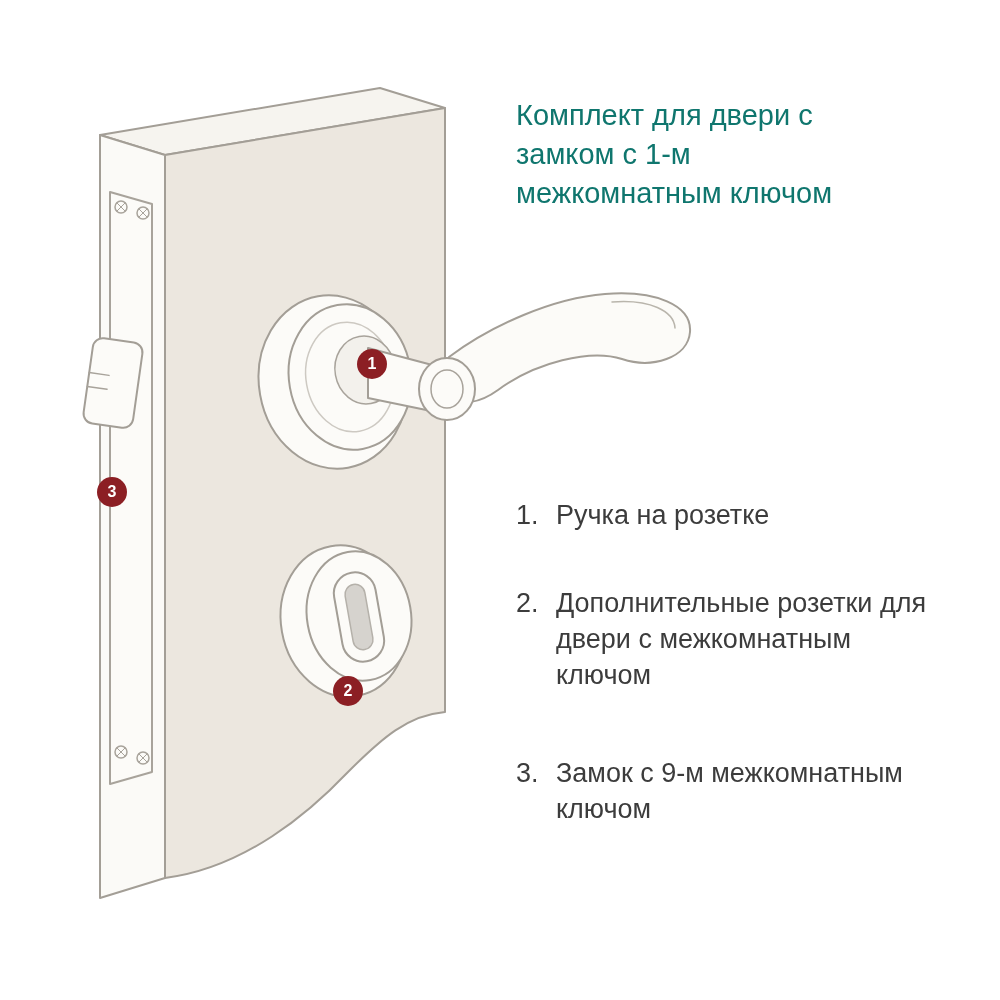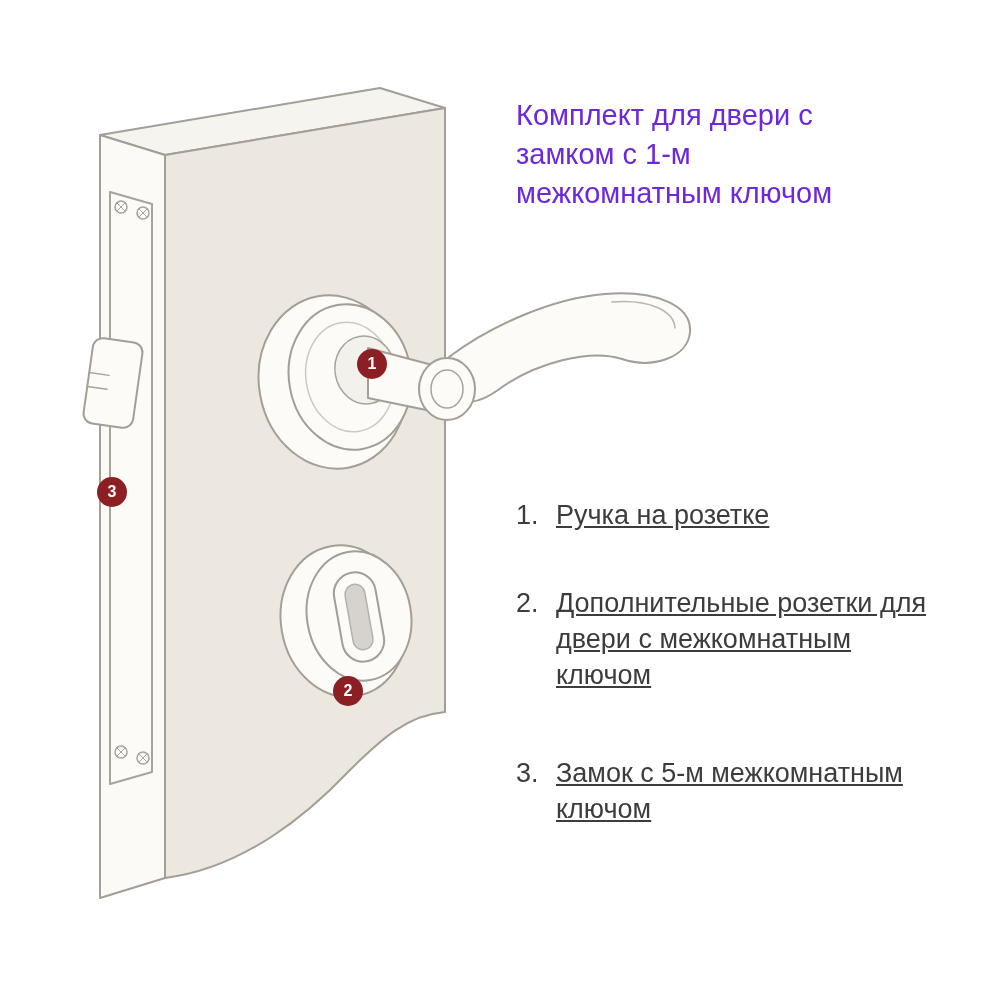--- a/index.html
+++ b/index.html
@@ -40,21 +40,21 @@
     user-select: none;
   }
   .badge-1 { left: 357px; top: 349px; }
   .badge-2 { left: 333px; top: 676px; }
   .badge-3 { left: 97px;  top: 477px; }
   .info-title {
     position: absolute;
     left: 516px;
     top: 96px;
     width: 470px;
-    color: #6d28d9;
+    color: #0f766e;
     font-size: 29px;
     line-height: 39px;
     white-space: pre-line;
   }
   .legend {
     position: absolute;
     left: 516px;
     top: 497px;
     width: 474px;
     color: #3c3c3c;
@@ -64,21 +64,20 @@
   .legend-item {
     display: flex;
     align-items: flex-start;
   }
   .legend-item .num {
     flex: 0 0 40px;
   }
   .legend-item .txt {
     flex: 1 1 auto;
     white-space: pre-line;
-    text-decoration: underline;
   }
   .legend-item.item-1 { margin-bottom: 52px; }
   .legend-item.item-2 { margin-bottom: 62px; }
 </style>
 </head>
 <body>
 
 <div class="canvas">
 
   <svg class="illustration" viewBox="0 0 1000 1000" fill="none" stroke-linejoin="round" stroke-linecap="round">
@@ -168,18 +167,18 @@
       <span class="txt">Ручка на розетке</span>
     </div>
     <div class="legend-item item-2">
       <span class="num">2.</span>
       <span class="txt">Дополнительные розетки для
 двери с межкомнатным
 ключом</span>
     </div>
     <div class="legend-item item-3">
       <span class="num">3.</span>
-      <span class="txt">Замок с 5-м межкомнатным
+      <span class="txt">Замок с 9-м межкомнатным
 ключом</span>
     </div>
   </div>
 
 </div>
 
 </body></html>

